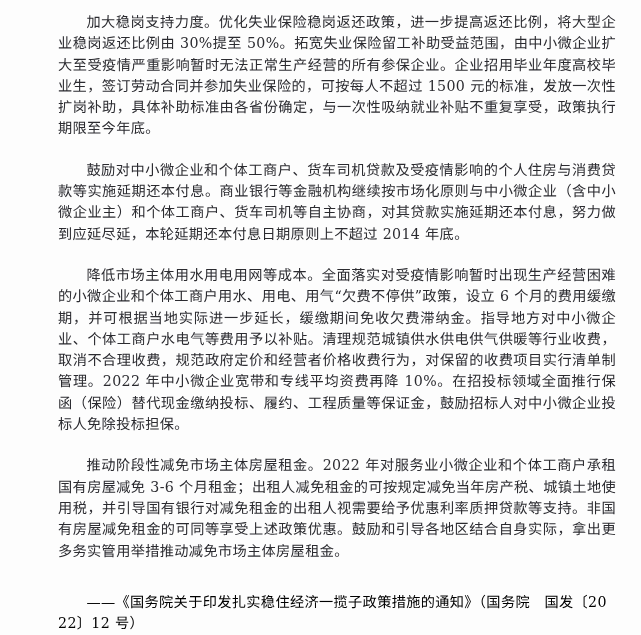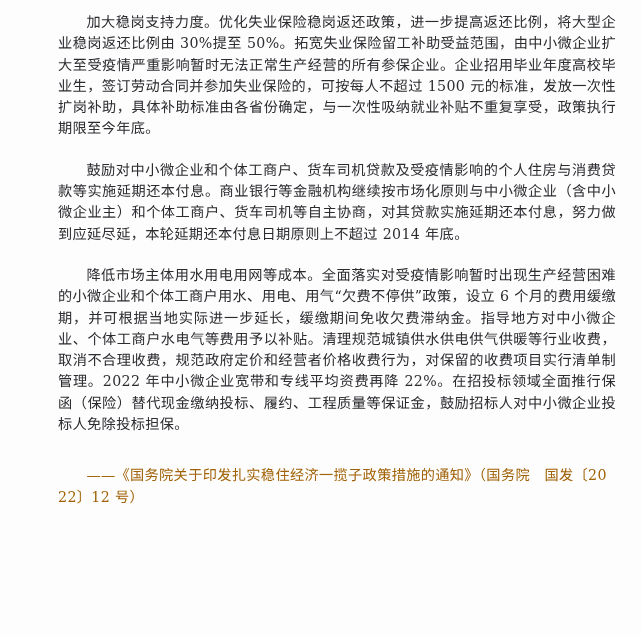--- a/index.html
+++ b/index.html
@@ -38,38 +38,39 @@
   .para:last-child {
     margin-bottom: 0;
   }
   .source-block {
     margin: 0;
     font-size: 14.2px;
     line-height: 21.3px;
     text-align: left;
     text-indent: 2em;
     letter-spacing: 0.35px;
-    color: #a16207;
+    color: #000000;
     word-break: break-all;
   }
   .spacer-before-source {
     height: 10px;
   }
 </style>
 </head>
 <body>
 
 <div id="page">
   <div id="doc-body">
 
     <p class="para">加大稳岗支持力度。优化失业保险稳岗返还政策，进一步提高返还比例，将大型企业稳岗返还比例由 30%提至 50%。拓宽失业保险留工补助受益范围，由中小微企业扩大至受疫情严重影响暂时无法正常生产经营的所有参保企业。企业招用毕业年度高校毕业生，签订劳动合同并参加失业保险的，可按每人不超过 1500 元的标准，发放一次性扩岗补助，具体补助标准由各省份确定，与一次性吸纳就业补贴不重复享受，政策执行期限至今年底。</p>
 
     <p class="para">鼓励对中小微企业和个体工商户、货车司机贷款及受疫情影响的个人住房与消费贷款等实施延期还本付息。商业银行等金融机构继续按市场化原则与中小微企业（含中小微企业主）和个体工商户、货车司机等自主协商，对其贷款实施延期还本付息，努力做到应延尽延，本轮延期还本付息日期原则上不超过 2014 年底。</p>
 
-    <p class="para">降低市场主体用水用电用网等成本。全面落实对受疫情影响暂时出现生产经营困难的小微企业和个体工商户用水、用电、用气“欠费不停供”政策，设立 6 个月的费用缓缴期，并可根据当地实际进一步延长，缓缴期间免收欠费滞纳金。指导地方对中小微企业、个体工商户水电气等费用予以补贴。清理规范城镇供水供电供气供暖等行业收费，取消不合理收费，规范政府定价和经营者价格收费行为，对保留的收费项目实行清单制管理。2022 年中小微企业宽带和专线平均资费再降 22%。在招投标领域全面推行保函（保险）替代现金缴纳投标、履约、工程质量等保证金，鼓励招标人对中小微企业投标人免除投标担保。</p>
+    <p class="para">降低市场主体用水用电用网等成本。全面落实对受疫情影响暂时出现生产经营困难的小微企业和个体工商户用水、用电、用气“欠费不停供”政策，设立 6 个月的费用缓缴期，并可根据当地实际进一步延长，缓缴期间免收欠费滞纳金。指导地方对中小微企业、个体工商户水电气等费用予以补贴。清理规范城镇供水供电供气供暖等行业收费，取消不合理收费，规范政府定价和经营者价格收费行为，对保留的收费项目实行清单制管理。2022 年中小微企业宽带和专线平均资费再降 10%。在招投标领域全面推行保函（保险）替代现金缴纳投标、履约、工程质量等保证金，鼓励招标人对中小微企业投标人免除投标担保。</p>
 
+    <p class="para">推动阶段性减免市场主体房屋租金。2022 年对服务业小微企业和个体工商户承租国有房屋减免 3-6 个月租金；出租人减免租金的可按规定减免当年房产税、城镇土地使用税，并引导国有银行对减免租金的出租人视需要给予优惠利率质押贷款等支持。非国有房屋减免租金的可同等享受上述政策优惠。鼓励和引导各地区结合自身实际，拿出更多务实管用举措推动减免市场主体房屋租金。</p>
 
     <div class="spacer-before-source"></div>
 
     <p class="source-block">——《国务院关于印发扎实稳住经济一揽子政策措施的通知》（国务院　国发〔2022〕12 号）</p>
 
   </div>
 </div>
 
 </body></html>

